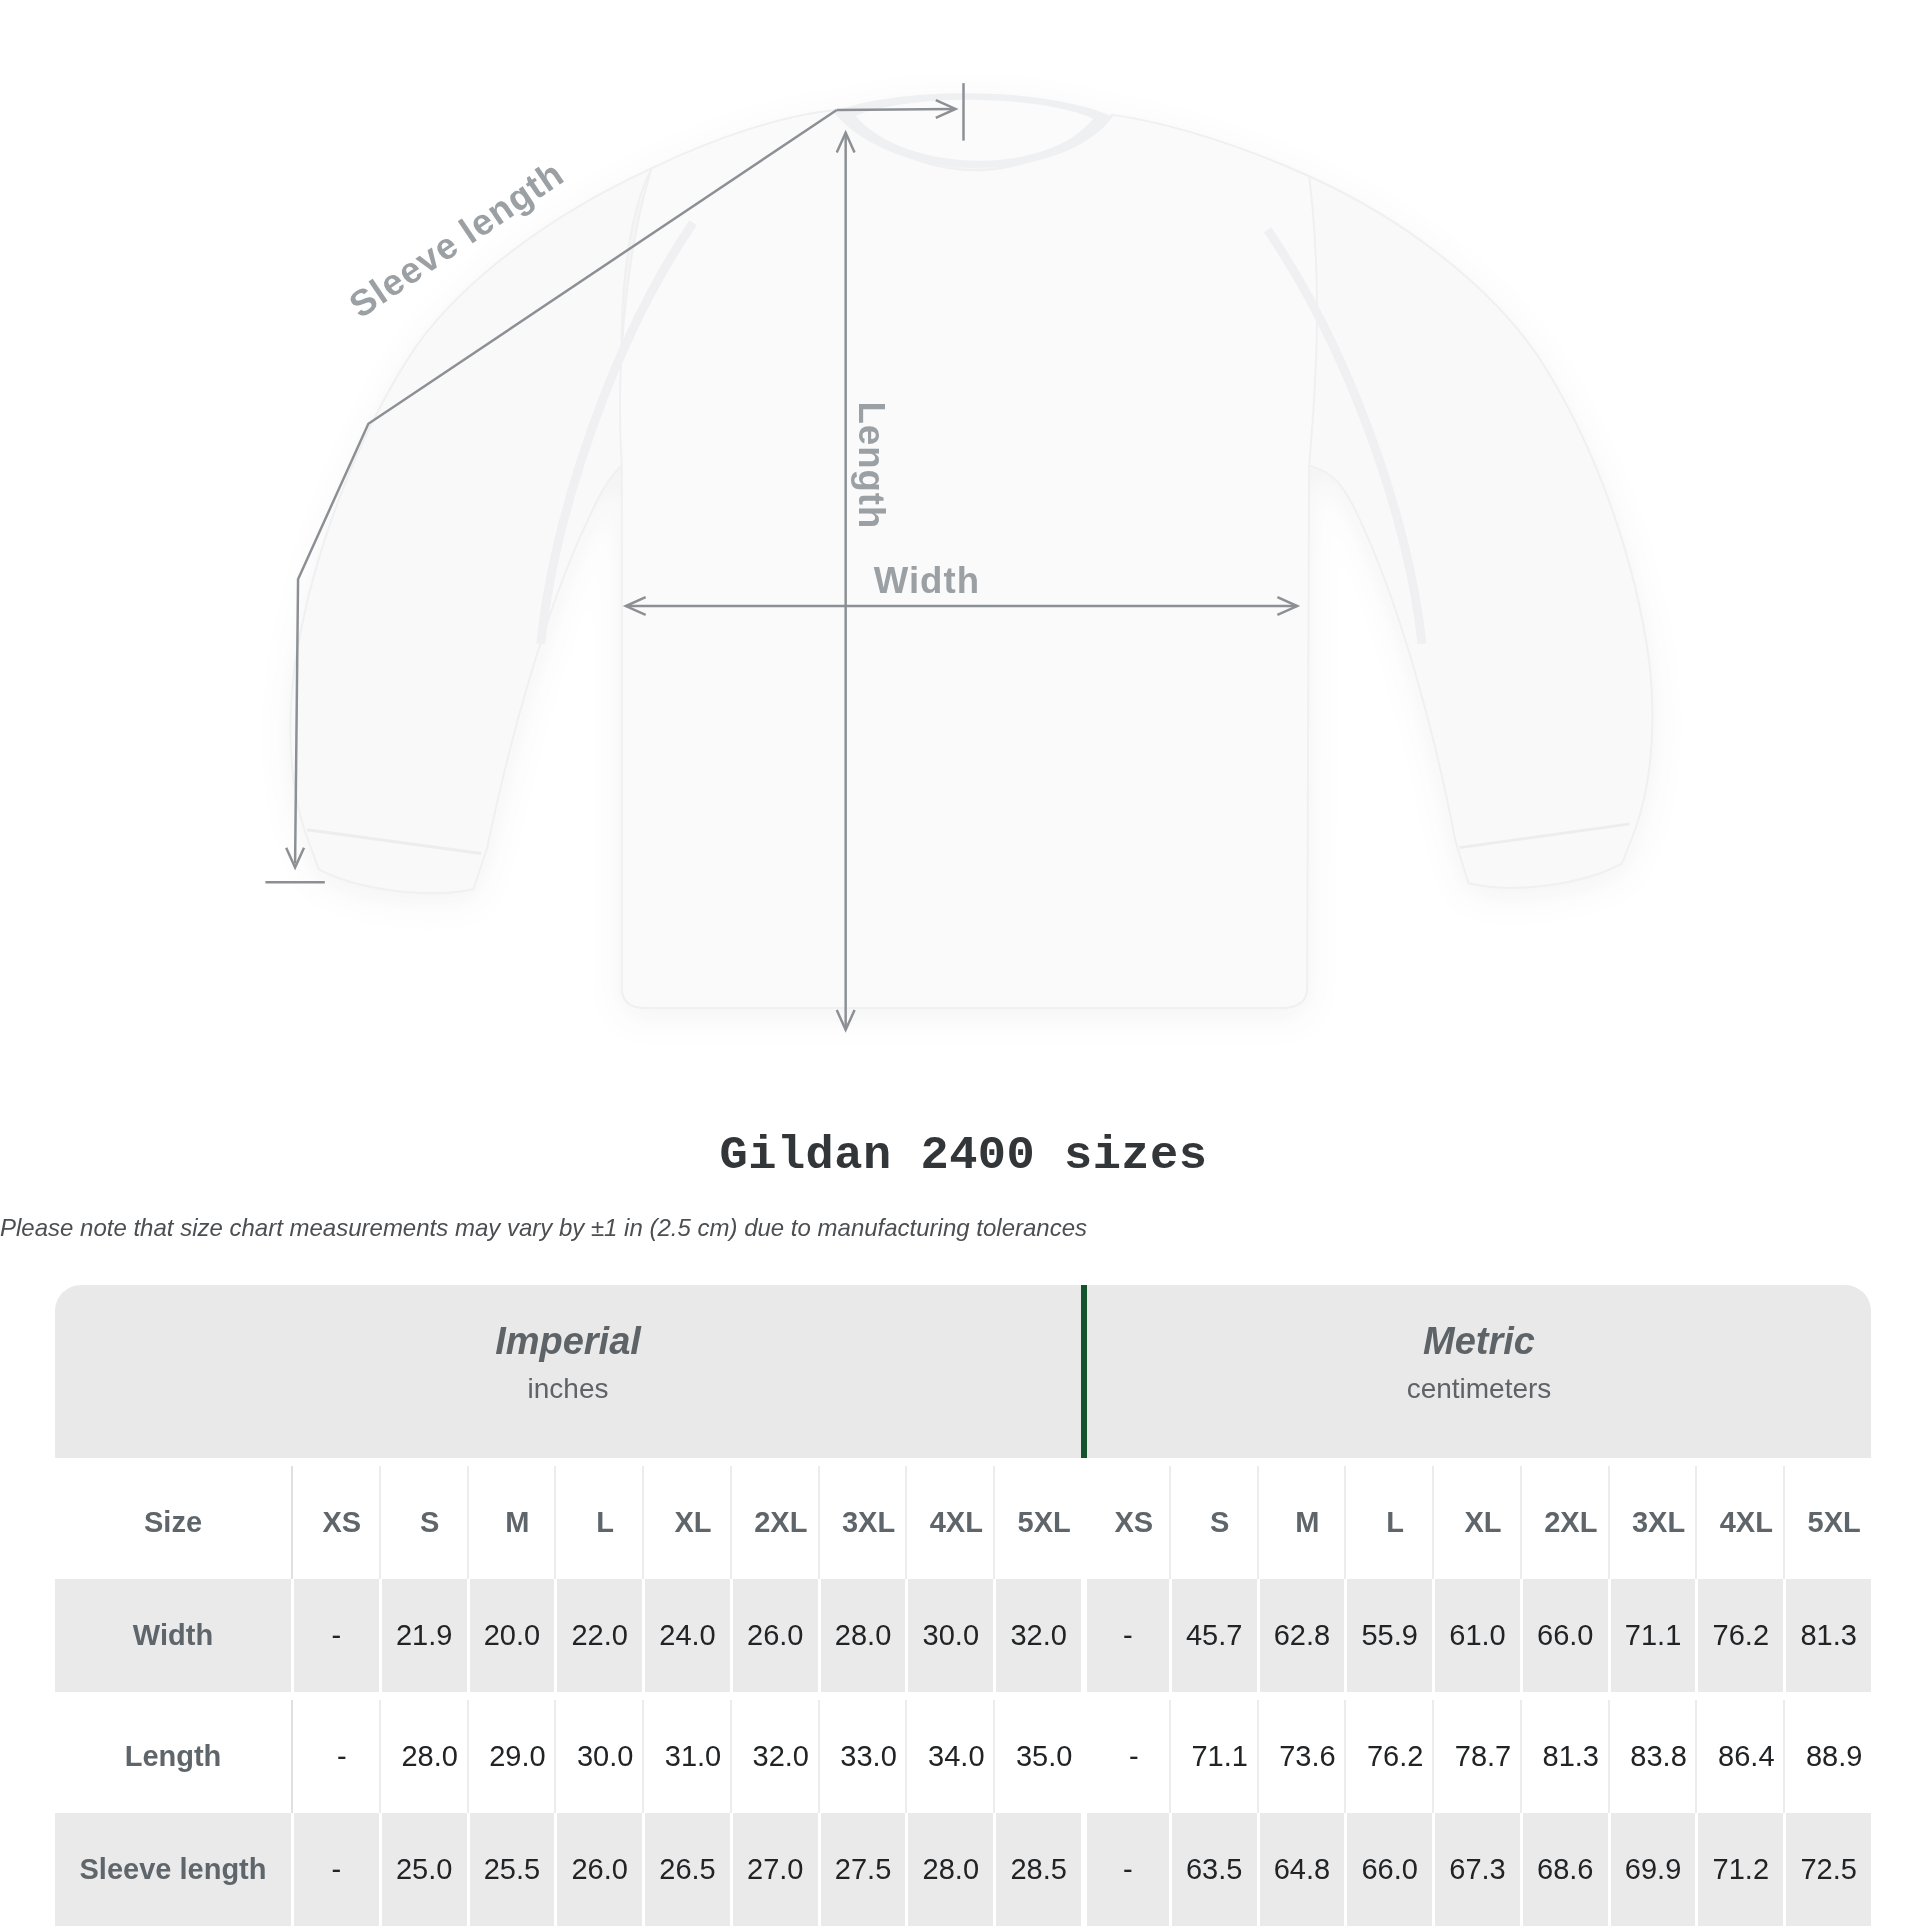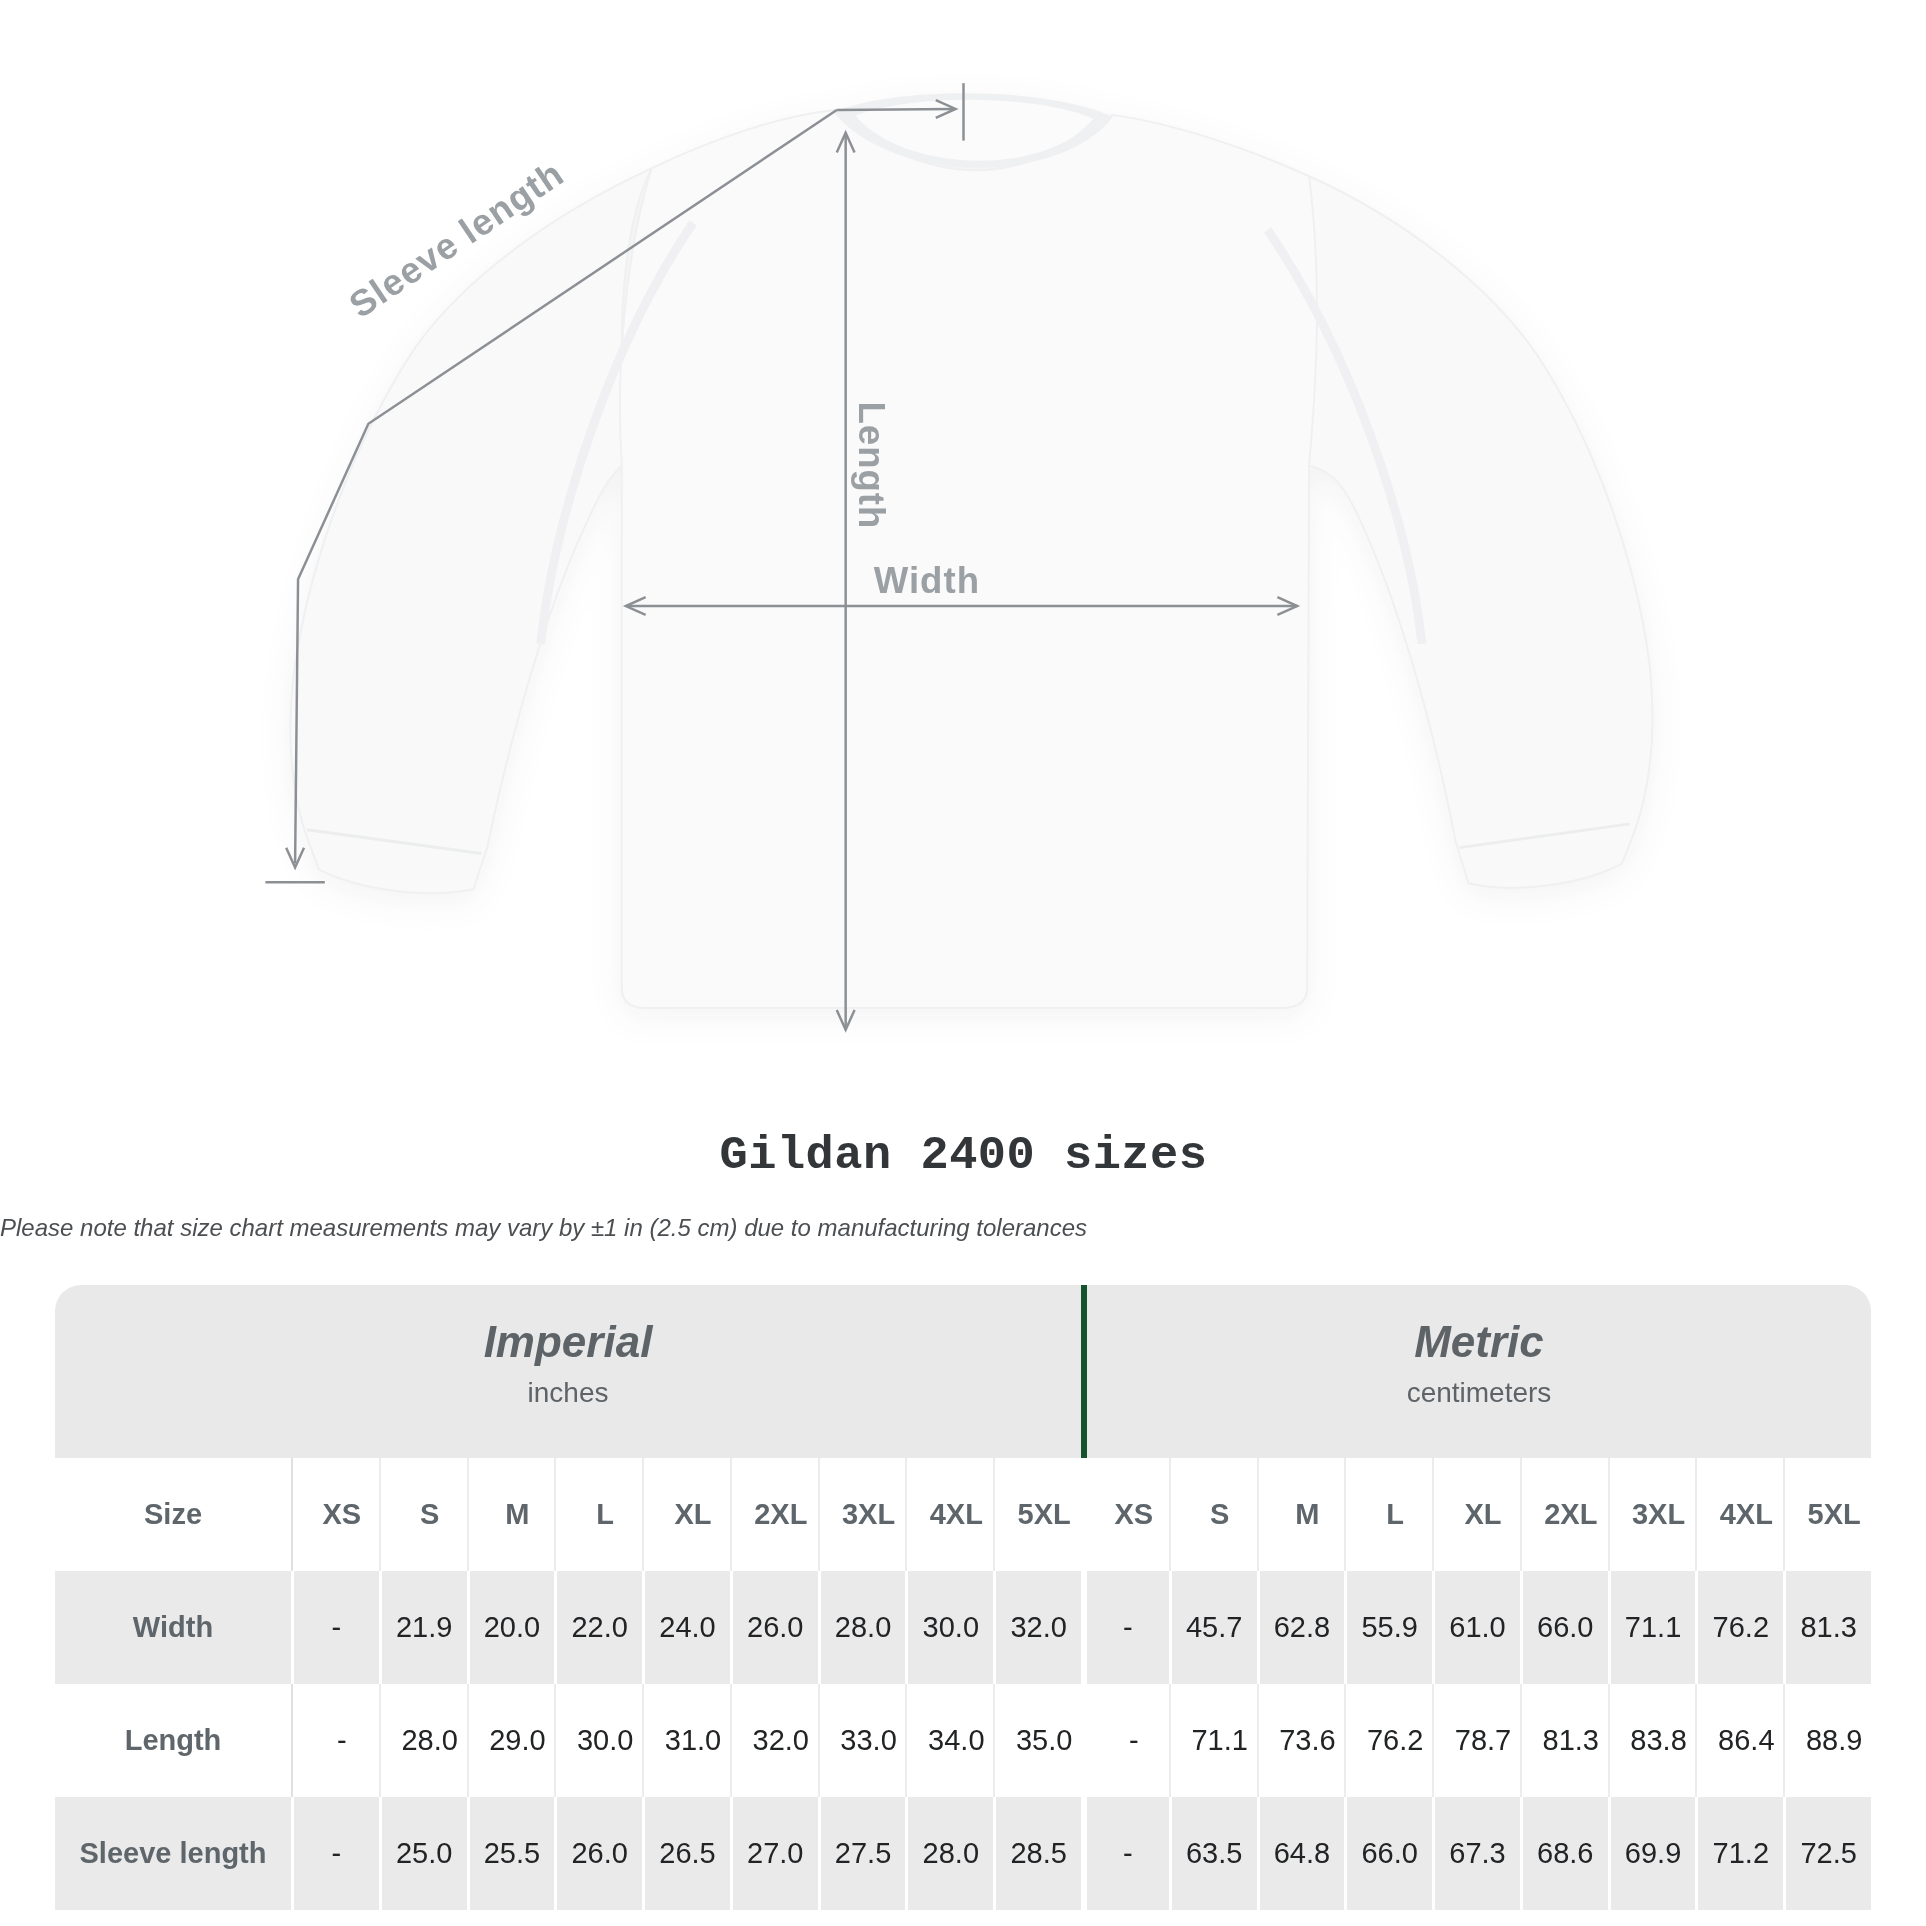--- a/index.html
+++ b/index.html
@@ -25,30 +25,30 @@
 
   
   .size-table { position:absolute; left:55px; top:1285px; width:1816px; }
   .band-row { display:grid; grid-template-columns:236px repeat(18,1fr); }
   .band {
     background:#e9e9ea; height:155px; display:flex; flex-direction:column;
     align-items:center; justify-content:center; padding-bottom:18px; gap:10px;
   }
   .band.imperial { grid-column:1 / span 10; border-radius:26px 0 0 0; }
   .band.metric   { grid-column:11 / span 9; border-radius:0 26px 0 0; border-left:6px solid #14532d; }
-  .band-name { font-size:44px; font-weight:bold; font-style:italic; color:#5d6367; }
+  .band-name { font-size:38px; font-weight:bold; font-style:italic; color:#5d6367; }
   .band-unit { font-size:28px; color:#5d6367; }
 
   .trow { display:grid; grid-template-columns:236px repeat(18,1fr); height:113px; }
   .trow .cell {
     display:flex; align-items:center; justify-content:center;
     font-size:29px; color:#212325; line-height:1;
   }
   .trow .cell.label-col { font-weight:bold; color:#5f666b; }
-  .trow.w { background:#ffffff; }
+  .trow.w { background:#ffffff;margin-top:8px; }
   .trow.g { background:#eaeaeb; }
   .trow.w .cell + .cell { border-left:2px solid #ececee;padding-left:12px; }
   .trow.w .cell.after-label { border-left:2px solid #dfe0e2; }
   .trow.w .cell.metric-start { border-left:6px solid #ffffff; }
   .trow.g .cell + .cell { border-left:3px solid #ffffff; }
   .trow.g .cell.metric-start { border-left-width:6px; }
   .trow.head .cell { font-weight:bold; color:#5f666b; }
   .trow:last-child .cell:first-child { border-radius:0 0 0 26px; }
   .trow:last-child .cell:last-child  { border-radius:0 0 26px 0; }
 </style>

